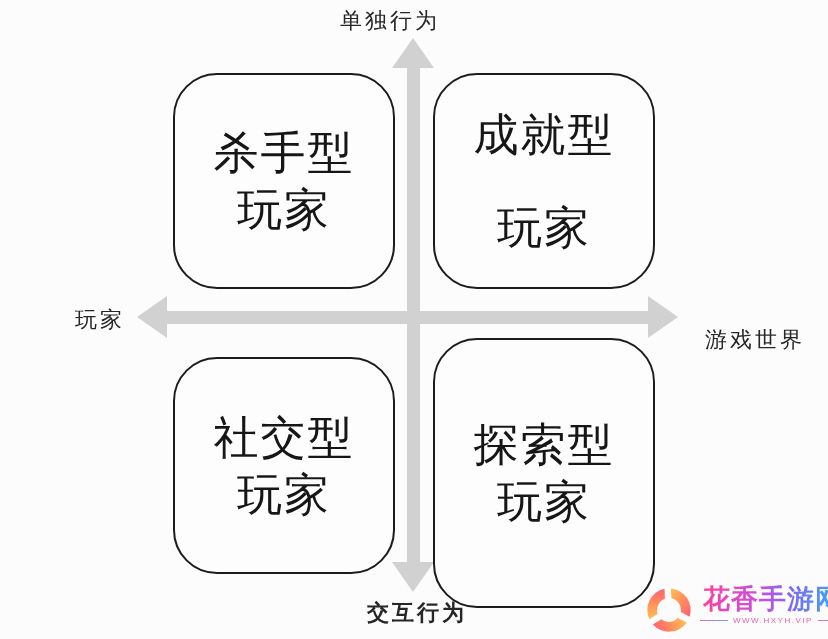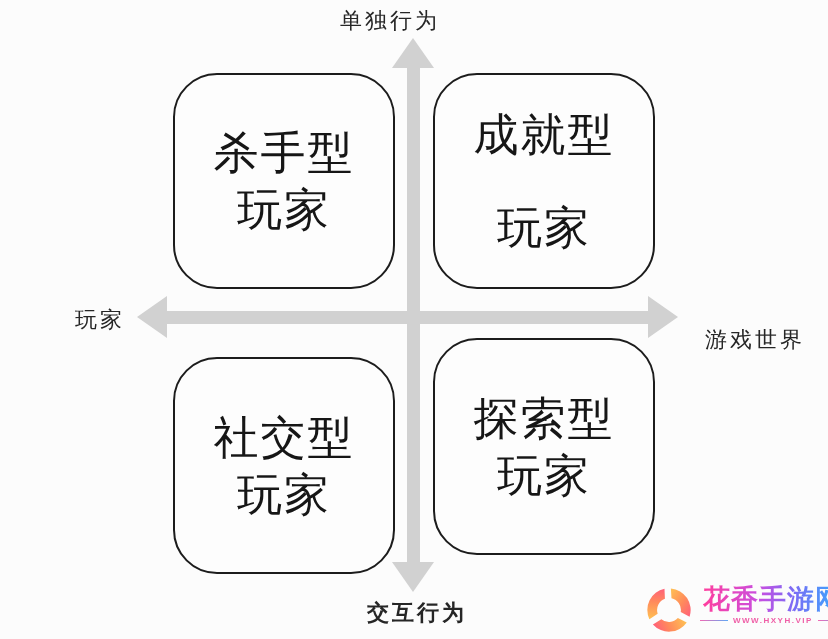--- a/index.html
+++ b/index.html
@@ -80,21 +80,21 @@
   .qbox span {
     font-size: 45px;
     line-height: 57px;
     color: #161616;
     letter-spacing: 2px;
     white-space: nowrap;
   }
   .q-tl { left: 173px; top: 73px;  }
   .q-tr { left: 433px; top: 73px; gap: 36px;  }
   .q-bl { left: 173px; top: 338px; height: 217px; margin-top: 19px; }
-  .q-br { left: 433px; top: 338px; height: 217px; }
+  .q-br { left: 433px; top: 338px; height: 270px; }
 
   
   .watermark {
     position: absolute;
     left: 643px; top: 584px;
     width: 182px; height: 52px;
     display: flex;
     align-items: flex-start;
   }
   .wm-logo { width: 52px; height: 52px; flex: 0 0 auto; }
@@ -118,21 +118,20 @@
   }
   .wm-sub .rule {
     width: 28px; height: 1px;
     background: linear-gradient(90deg, #f06ab4, #5fa8f5);
   }
   .wm-sub .url {
     font-size: 8px;
     letter-spacing: 1.5px;
     color: #ef5fa7;
     white-space: nowrap;
-    font-weight: bold;
   }
 </style>
 </head>
 <body>
 
 <div class="stage">
 
   <div class="axis-shaft shaft-v"></div>
   <div class="axis-shaft shaft-h"></div>
   <div class="arrowhead head-up"></div>

